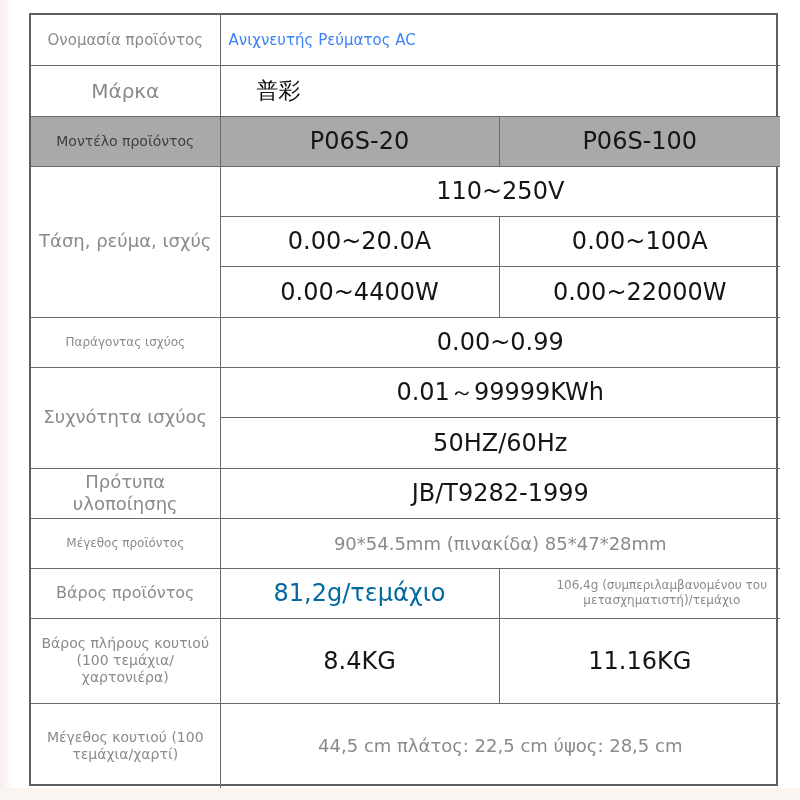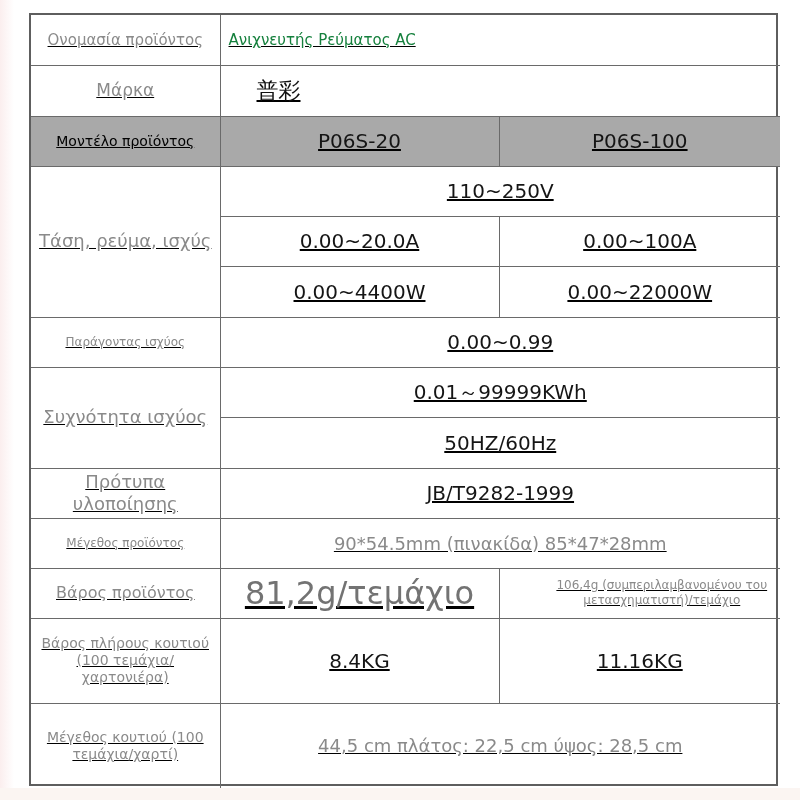--- a/index.html
+++ b/index.html
@@ -7,61 +7,61 @@
     width: 800px; height: 800px; overflow: hidden;
     background: linear-gradient(to right, #fbeeee 0px, #ffffff 14px, #ffffff 100%);
     font-family: "DejaVu Sans", sans-serif;
     position: relative;
   }
   .bottom-tint { position: absolute; left: 0; right: 0; bottom: 0; height: 12px; background: #fbf5f2; }
   .sheet {
     position: absolute; left: 29px; top: 13px; width: 749px; height: 773px;
     border: 2px solid #5e5e5e; box-sizing: border-box; background: #fff;
   }
-  table { border-collapse: collapse; width: 100%; height: 100%; table-layout: fixed; text-decoration: underline; }
+  table { border-collapse: collapse; width: 100%; height: 100%; table-layout: fixed; }
   td {
     border: 1.5px solid #6a6a6a; text-align: center; vertical-align: middle;
     padding: 0 4px; color: #111; overflow: hidden;
   }
   tr:first-child td { border-top: none; }
   tr td:first-child { border-left: none; }
   tr td:last-child { border-right: none; }
   tr:last-child td { border-bottom: none; }
   .lbl { color: #8a8a8a; font-size: 15px; line-height: 1.2; }
   .lbl.small { font-size: 12px; }
   .lbl.big { font-size: 18px; line-height: 1.25; margin-left: 45px; }
   .lbl.mid { font-size: 14px; }
-  .val { font-size: 20px; color: #151515; }
+  .val { font-size: 24px; color: #151515; }
   .val.grey { color: #8a8a8a; font-size: 18px; margin-top: 37px; }
-  .val.huge { font-size: 32px; color: #737373; }
+  .val.huge { font-size: 24px; color: #0369a1; }
   .val.tiny { font-size: 12px; color: #8a8a8a; line-height: 1.25; padding-left: 48px; }
   .grey-row td { background: #a9a9a9; }
-  .grey-row .lbl { color: #000000; font-size: 14px; }
-  .name-val { color: #15803d; font-size: 15px; text-align: left; padding-left: 8px; }
+  .grey-row .lbl { color: #404040; font-size: 14px; }
+  .name-val { color: #3b82f6; font-size: 15px; text-align: left; padding-left: 8px; }
   .brand-val { font-size: 22px; text-align: left; padding-left: 36px; color: #111; }
 </style>
 </head>
 <body>
 
 <div class="bottom-tint"></div>
 
 <div class="sheet">
 <table>
   <colgroup>
     <col style="width:189px">
         <col style="width:279px">
         <col style="width:281px">
   </colgroup>
   <tbody>
         <tr style="height:50px">
     <td class="lbl">Ονομασία προϊόντος</td>
     <td colspan="2" class="name-val">Ανιχνευτής Ρεύματος AC</td>
   </tr>
   <tr style="height:51px">
-    <td class="lbl" style="font-size:17px">Μάρκα</td>
+    <td class="lbl" style="font-size:20px">Μάρκα</td>
     <td colspan="2" class="brand-val">普彩</td>
   </tr>
   <tr style="height:50px" class="grey-row">
     <td class="lbl">Μοντέλο προϊόντος</td>
     <td class="val">P06S-20</td>
     <td class="val">P06S-100</td>
   </tr>
   <tr style="height:50px">
     <td rowspan="3" class="lbl big">Τάση, ρεύμα, ισχύς</td>
     <td colspan="2" class="val">110~250V</td>

